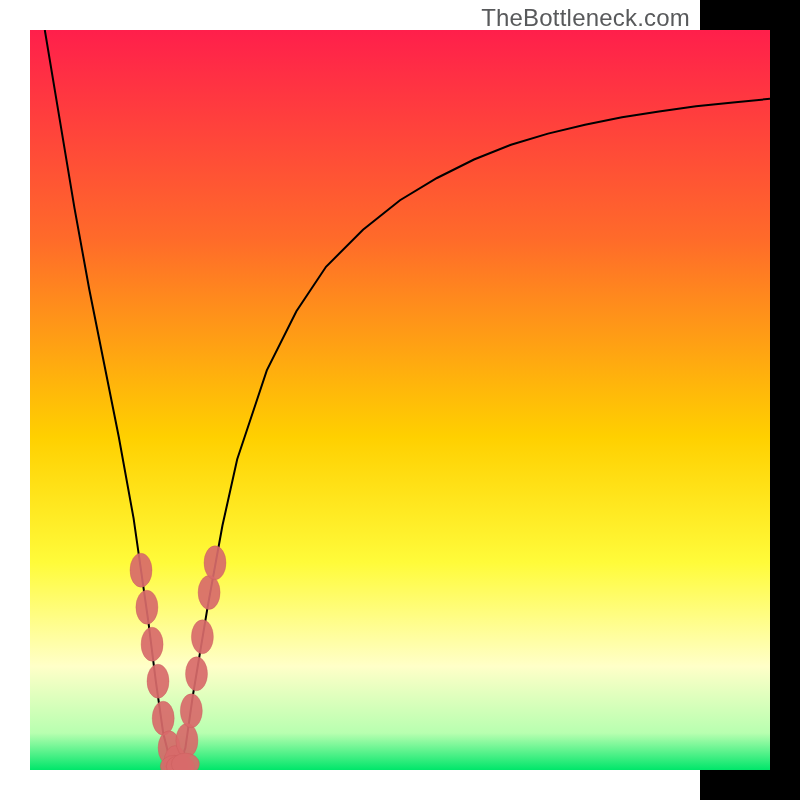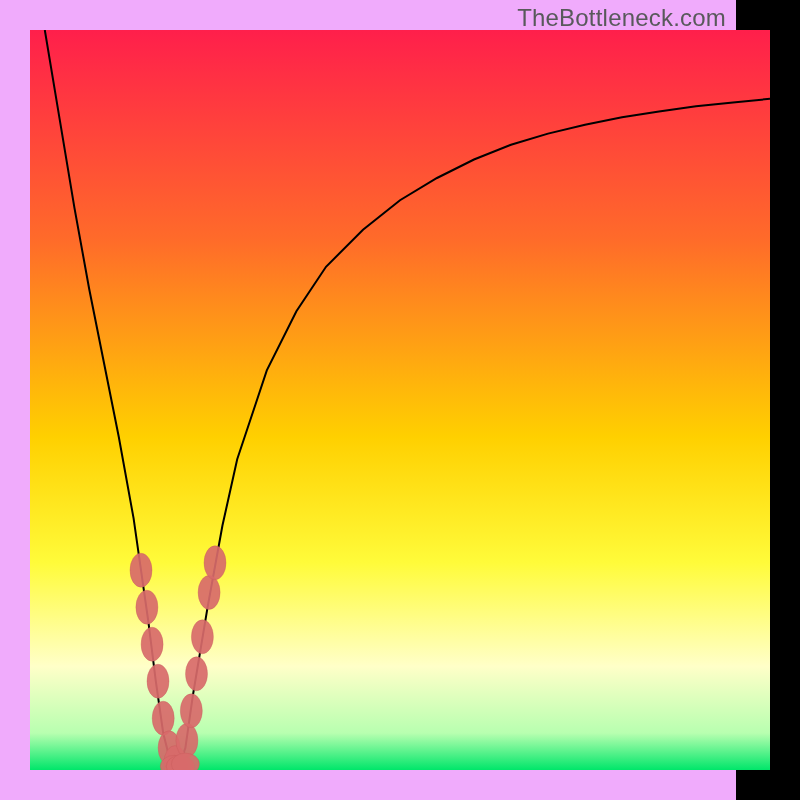--- a/index.html
+++ b/index.html
@@ -7,22 +7,21 @@
     padding: 0;
     width: 800px;
     height: 800px;
     overflow: hidden;
     background: #000;
   }
   .frame {
     position: relative;
     width: 700px;
     height: 800px;
-    background: #f0abfc;
-    padding-left: 36px;
+    background: #ffffff;
   }
   .plot-area {
     position: absolute;
     left: 30px;
     top: 30px;
     width: 740px;
     height: 740px;
     overflow: hidden;
   }
   .watermark {

